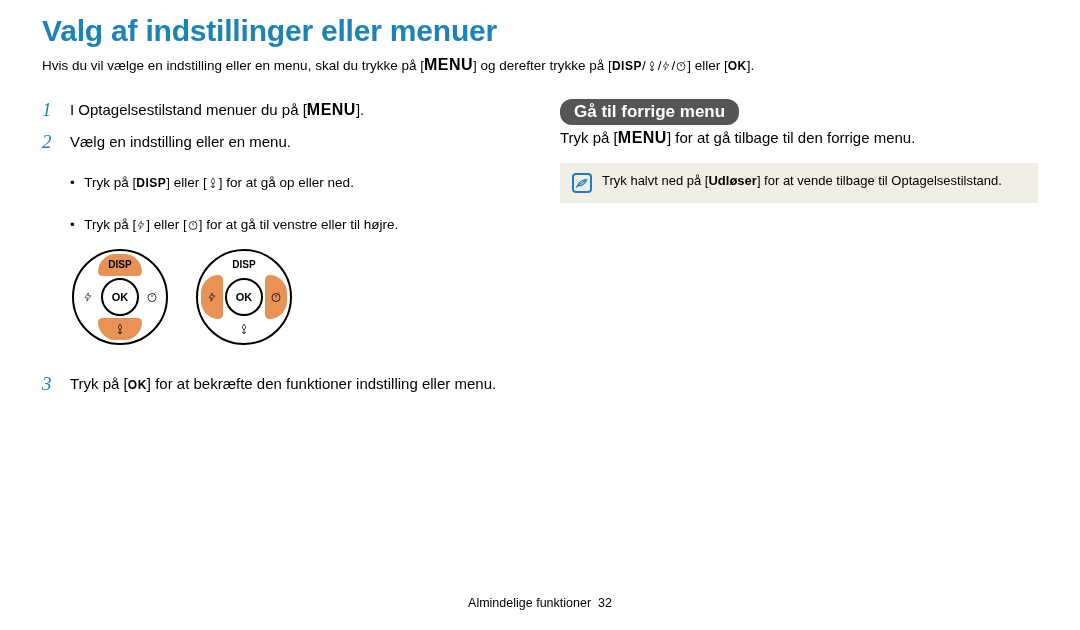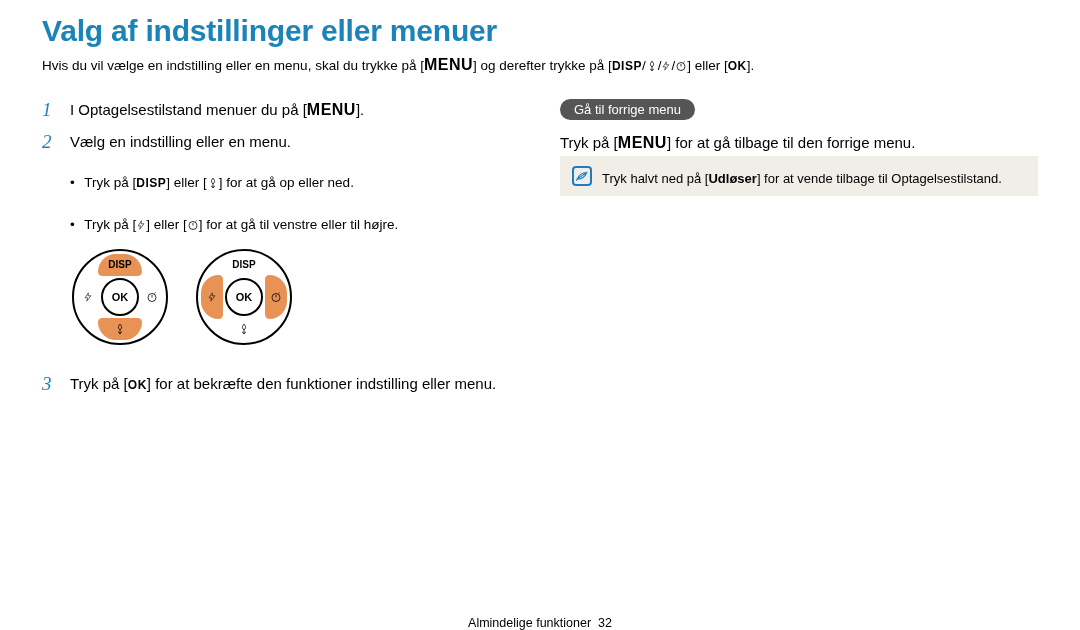--- a/index.html
+++ b/index.html
@@ -95,41 +95,41 @@
   .arc-left   { border-radius: 34px 8px 8px 34px; }
   .arc-right  { border-radius: 8px 34px 34px 8px; }
 
   
   .pill {
     background: var(--pill-dark);
     color: #fff;
     display: inline-block;
     padding: 3px 14px;
     border-radius: 12px;
-    font-weight: 400;
-    font-size: 13px;
-    margin-bottom: 12px;
-  }
-  .rtext { font-size: 15px; line-height: 22px; margin-bottom: 2px; }
+    font-weight: 700;
+    font-size: 17px;
+    margin-bottom: 2px;
+  }
+  .rtext { font-size: 15px; line-height: 22px; margin-bottom: 14px; }
   .note {
     background: var(--note-bg);
     display: flex;
     gap: 10px;
     padding: 10px 12px;
-    align-items: flex-end;
+    align-items: flex-start;
     font-size: 13px;
   }
   .note-icon {
     width: 20px; height: 20px; border: 2px solid var(--note-icon-bg); border-radius: 4px;
     display: flex; align-items: center; justify-content: center; flex: 0 0 auto;
   }
   .note-icon svg path { stroke: var(--note-icon-bg); }
 
   .footer {
-    position: absolute; bottom: 0; left: 0; right: 0;
+    position: absolute; bottom: 20px; left: 0; right: 0;
     text-align: center; font-size: 12.5px; color: #000;
   }
 </style>
 </head>
 <body>
 
 <div class="page">
   <h1 class="title">Valg af indstillinger eller menuer</h1>
 
   <p class="intro">

